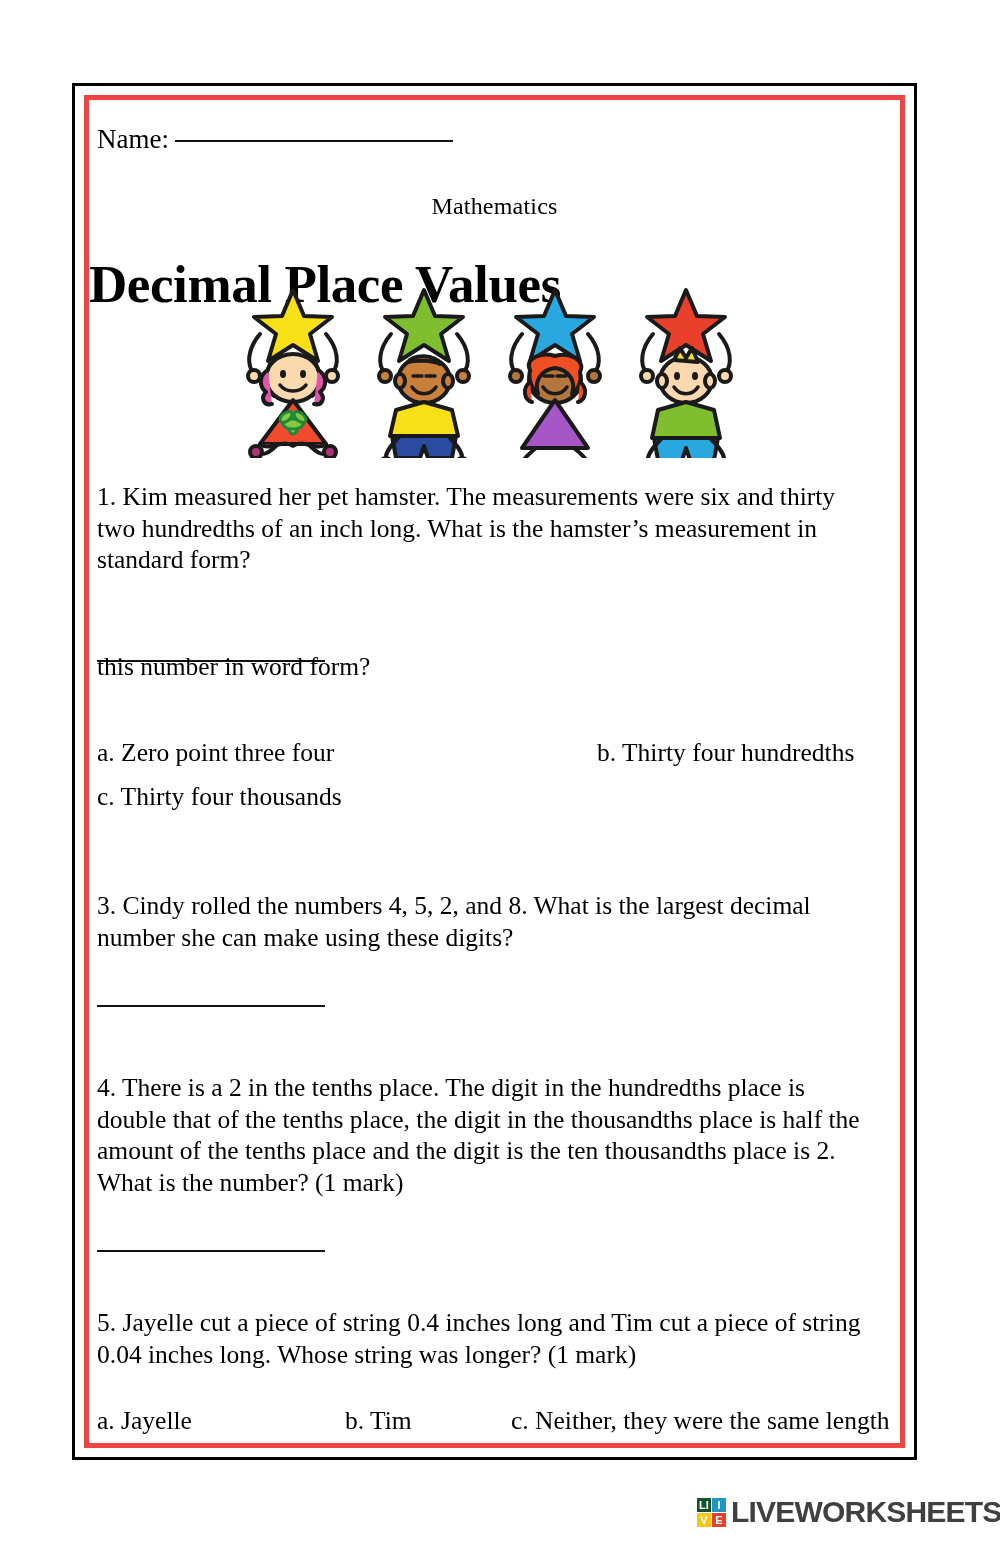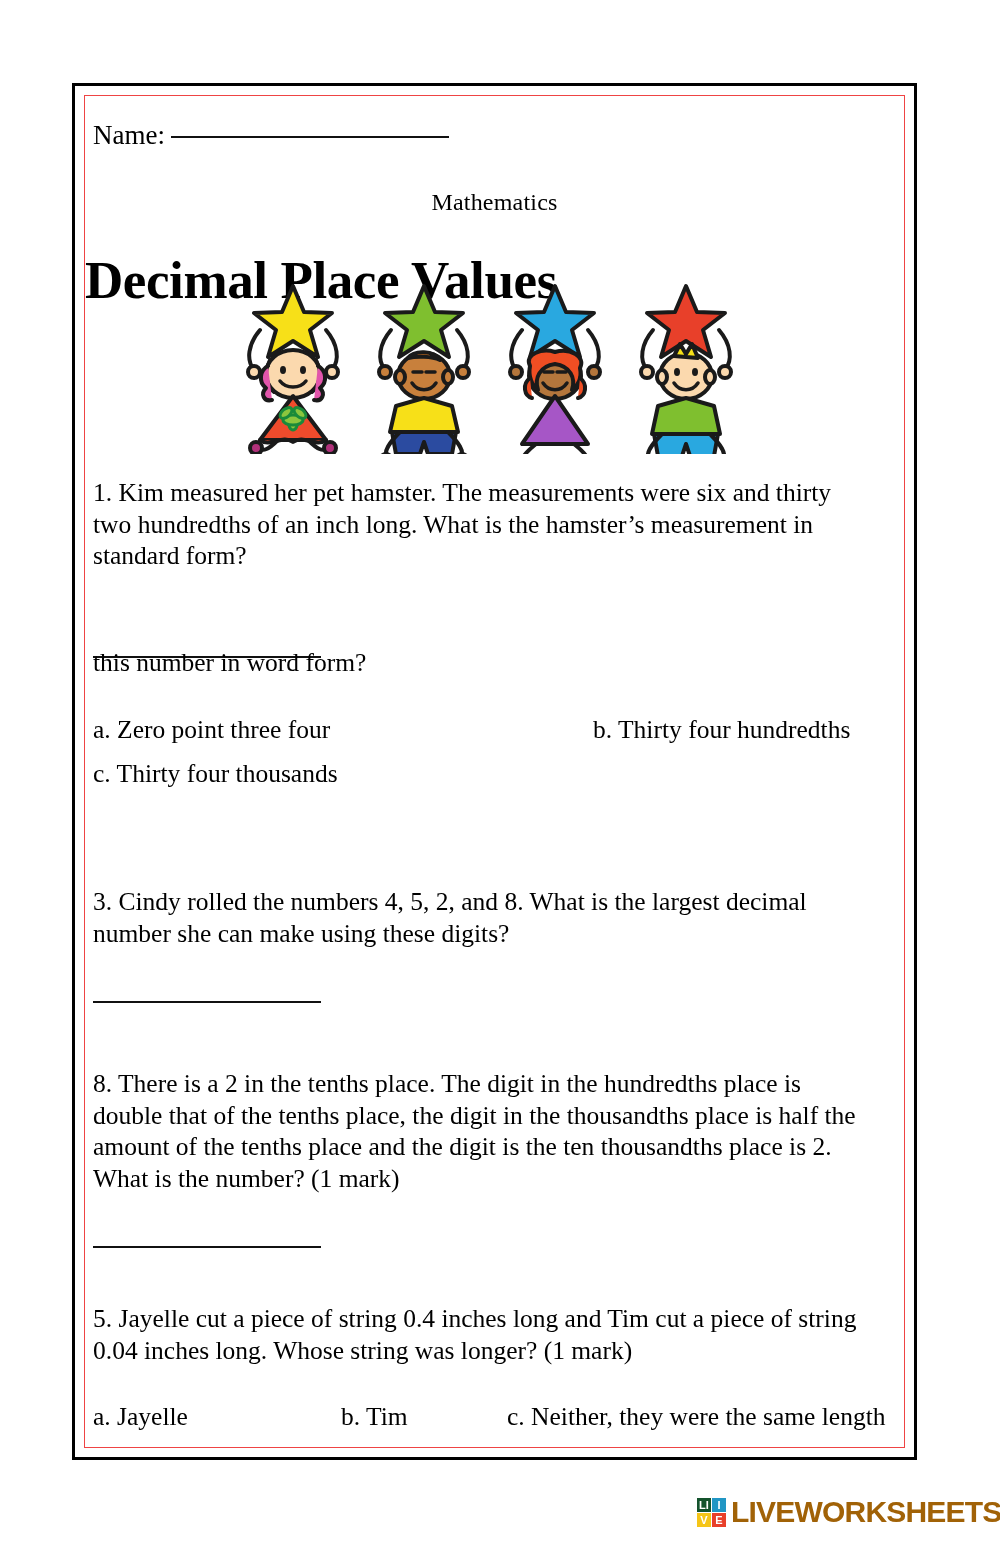--- a/index.html
+++ b/index.html
@@ -26,21 +26,21 @@
     border: 3px solid #000000;
     box-sizing: border-box;
     background: #ffffff;
   }
   #worksheet-inner {
     position: absolute;
     left: 9px;
     top: 9px;
     right: 9px;
     bottom: 9px;
-    border: 1px solid #ef4444;
+    border: 5px solid #ef4444;
     box-sizing: border-box;
     background: #ffffff;
   }
 
   .content {
     position: absolute;
     left: 0;
     top: 0;
     width: 100%;
     height: 100%;
@@ -123,21 +123,21 @@
   .opt {
     position: absolute;
     white-space: nowrap;
   }
 
   
   #q1 { top: 381px; }
   #q1 .answer-blank { margin-top: 84px; }
 
   #q2 { top: 551px; }
-  #q2 .options { margin-top: 35px; height: 76px; }
+  #q2 .options { margin-top: 54px; height: 76px; }
 
   #q3 { top: 790px; }
   #q3 .answer-blank { margin-top: 52px; }
 
   #q4 { top: 972px; }
   #q4 .answer-blank { margin-top: 52px; }
 
   #q5 { top: 1207px; }
   #q5 .options { margin-top: 35px; height: 34px; }
 
@@ -307,21 +307,21 @@
       <div class="question" id="q3">
         <div class="qtext">
           <span class="line">3.  Cindy rolled the numbers 4, 5, 2, and 8.  What is the largest decimal</span>
           <span class="line">number she can make using these digits?</span>
         </div>
         <div class="answer-blank"></div>
       </div>
 
       <div class="question" id="q4">
         <div class="qtext">
-          <span class="line">8.  There is a 2 in the tenths place.  The digit in the hundredths place is</span>
+          <span class="line">4.  There is a 2 in the tenths place.  The digit in the hundredths place is</span>
           <span class="line">double that of the tenths place, the digit in the thousandths place is half the</span>
           <span class="line">amount of the tenths place and the digit is the ten thousandths place is 2.</span>
           <span class="line">What is the number? (1 mark)</span>
         </div>
         <div class="answer-blank"></div>
       </div>
 
       <div class="question" id="q5">
         <div class="qtext">
           <span class="line">5.  Jayelle cut a piece of string 0.4 inches long and Tim cut a piece of string</span>
@@ -338,14 +338,14 @@
   </div>
 </div>
 
 <div id="lw-logo">
   <div id="lw-tiles">
     <span style="background: #14532d;">LI</span>
     <span style="background: rgb(33, 150, 196);">I</span>
     <span style="background: rgb(245, 197, 24);">V</span>
     <span style="background: rgb(232, 64, 42);">E</span>
   </div>
-  <div id="lw-wordmark" style="color: #a16207;">LIVEWORKSHEETS</div>
+  <div id="lw-wordmark" style="color: #404040;">LIVEWORKSHEETS</div>
 </div>
 
 </body></html>

